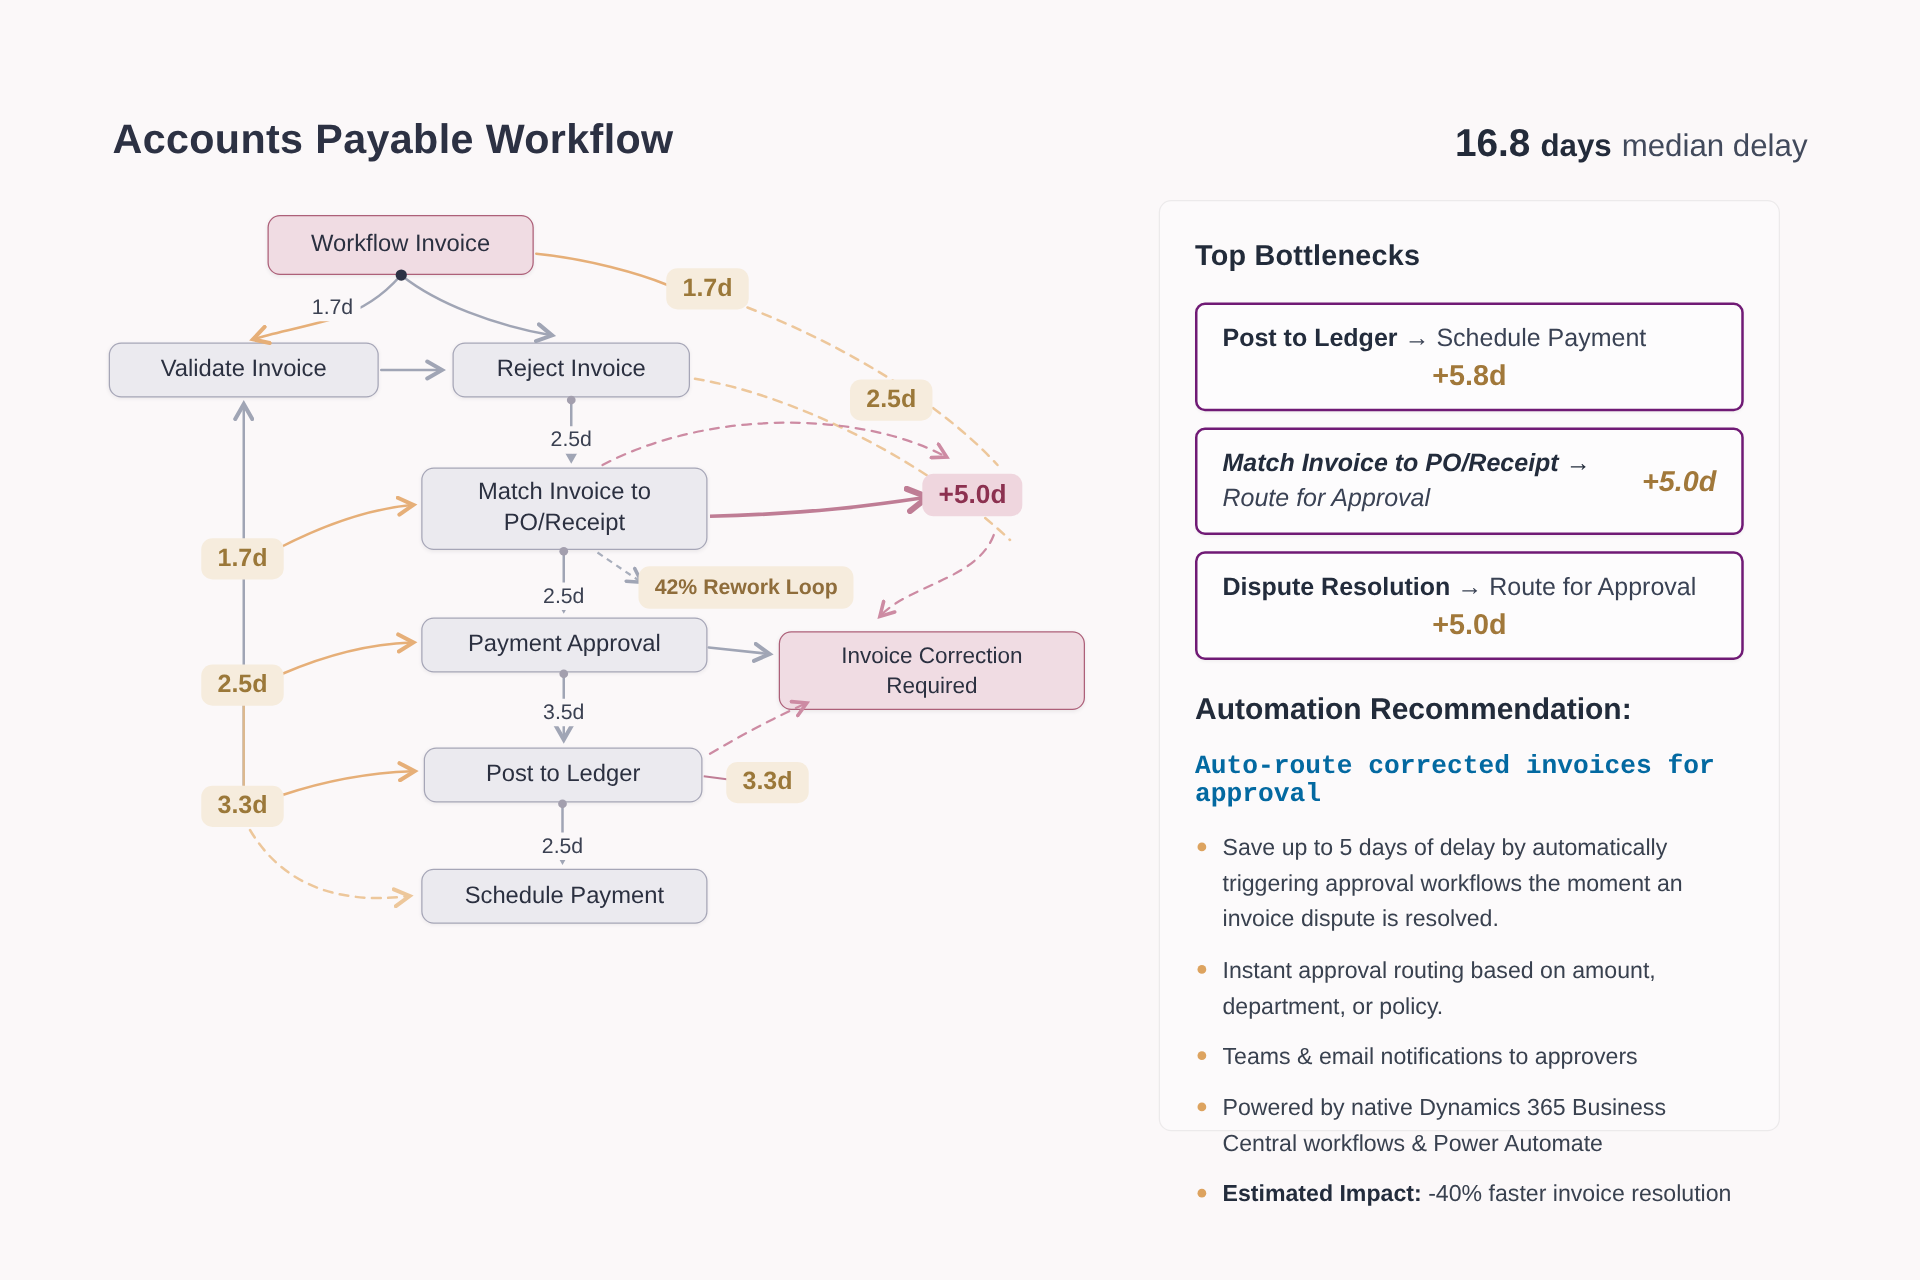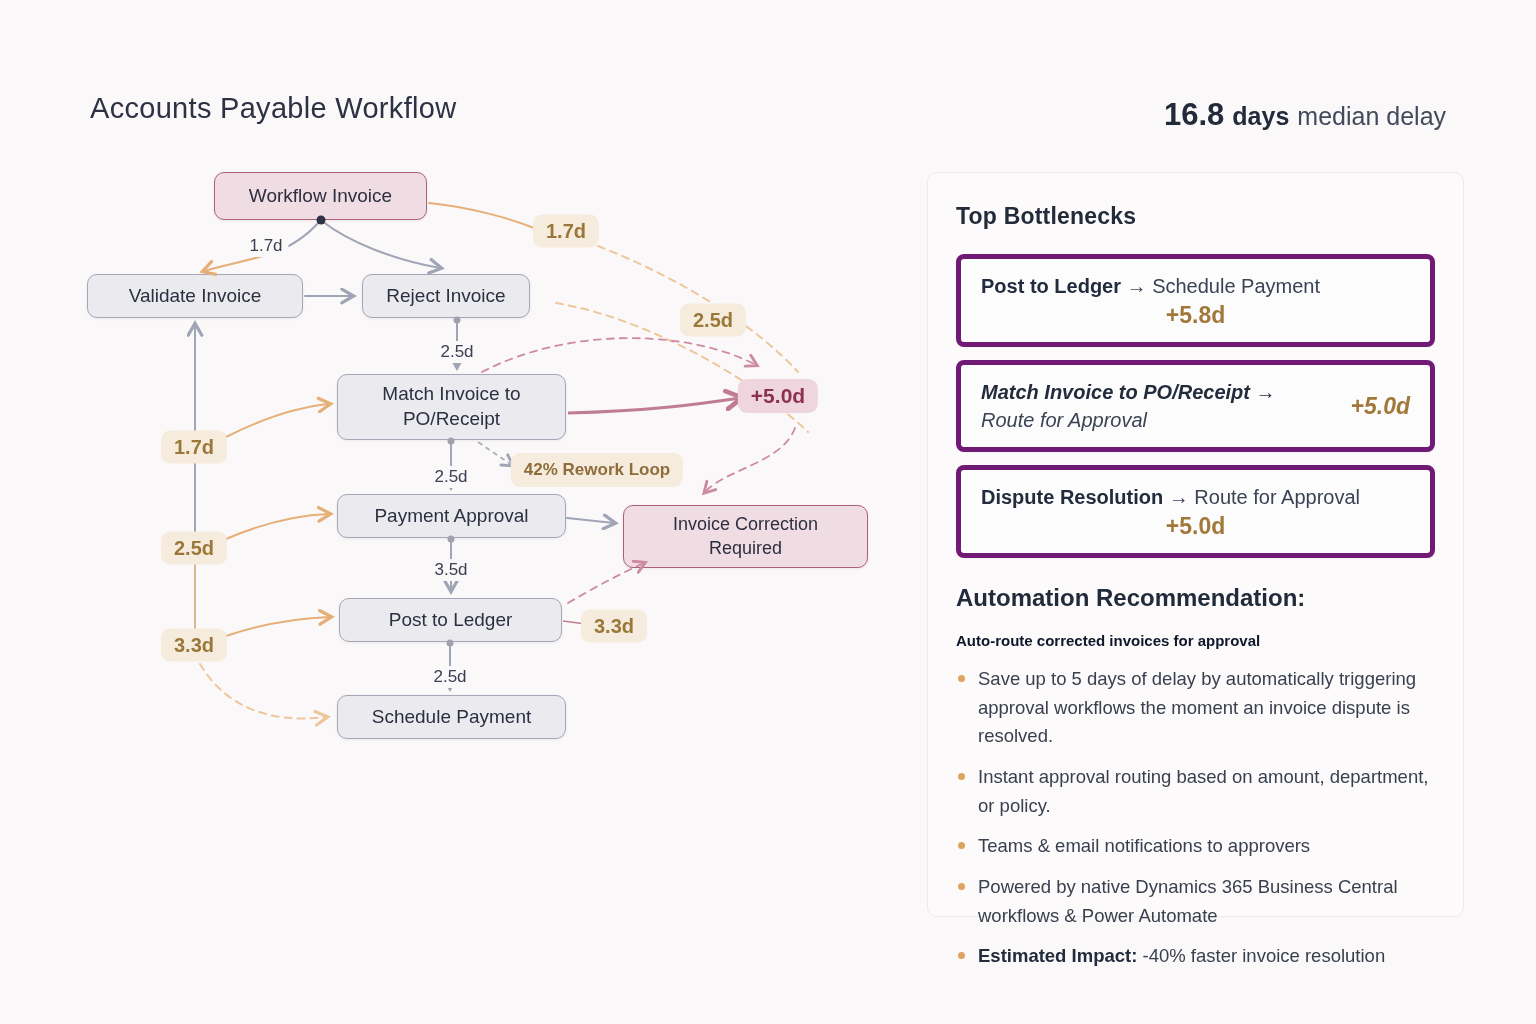--- a/index.html
+++ b/index.html
@@ -6,21 +6,21 @@
   body{
     width:1536px;height:1024px;position:relative;overflow:hidden;
     background:#fbf8f9;
     font-family:"Liberation Sans", sans-serif;
     color:#2c3143;
   }
 
   
   .page-title{
     position:absolute;left:90px;top:92px;
-    font-size:29px;font-weight:400;letter-spacing:.3px;color:#2c3143;
+    font-size:33px;font-weight:700;letter-spacing:.3px;color:#2c3143;
   }
   .stat{
     position:absolute;left:1164px;top:97px;white-space:nowrap;
   }
   .stat .v{font-size:31px;font-weight:700;color:#232b3a;}
   .stat .u{font-size:25px;font-weight:700;color:#232b3a;margin-left:8px;}
   .stat .l{font-size:25px;font-weight:400;color:#424a5c;margin-left:8px;}
 
   
   .node{
@@ -44,39 +44,39 @@
   .badge{
     position:absolute;transform:translate(-50%,-50%);
     background:#f6ecdd;color:#9b7839;font-weight:700;font-size:20px;
     padding:5px 13px;border-radius:9px;z-index:3;white-space:nowrap;
   }
   .badge.small{font-size:17px;font-weight:600;color:#8f6d3b;padding:7px 13px;}
   .badge.pink{background:#efd6de;color:#8c3150;font-size:21px;}
 
   
   .panel{
-    position:absolute;left:927px;top:172px;width:537px;height:745px;
+    position:absolute;left:927px;top:160px;width:497px;height:745px;
     background:#fcfafb;border:1px solid #eceaeb;border-radius:10px;
     box-sizing:border-box;padding:30px 28px;z-index:1;
   }
   .panel h2{
     margin:0 0 24px 0;font-size:23px;font-weight:600;color:#222b3a;letter-spacing:.2px;
   }
   .bcard{
-    background:#fdfcfd;border:5px solid #701a75;border-radius:8px;
+    background:#fdfcfd;border:2px solid #701a75;border-radius:8px;
     box-shadow:0 1px 2px rgba(80,70,80,.05);
     padding:13px 20px;margin-bottom:13px;font-size:20px;color:#3a4254;
   }
   .bcard .from{font-weight:700;color:#232c3c;}
   .bcard .delta{display:block;text-align:center;font-weight:700;font-size:23px;color:#a1783a;margin-top:2px;}
   .bcard.row2{display:flex;align-items:center;justify-content:space-between;font-style:italic;}
   .bcard.row2 .delta{margin-top:0;}
   .bcard .line{line-height:1.4;}
   .rec-title{margin:26px 0 0 0;font-size:24px;font-weight:600;color:#222b3a;}
-  .rec-sub{margin:20px 0 0 0;font-size:15px;font-weight:600;color:#0f172a;}
+  .rec-sub{margin:20px 0 0 0;font-size:21px;font-weight:600;color:#0369a1;font-family:Liberation Mono, monospace;}
   .bullets{margin-top:16px;}
   .bullet{
     position:relative;padding-left:22px;margin-bottom:12px;
     font-size:18.5px;line-height:1.55;color:#39414f;
   }
   .bullet .dot{
     position:absolute;left:2px;top:10px;width:7px;height:7px;border-radius:50%;
     background:#dda35f;
   }
   .bullet .bold{font-weight:700;color:#232c3c;}
@@ -84,21 +84,21 @@
 </head>
 <body>
 
 <div class="page-title">Accounts Payable Workflow</div>
 <div class="stat">
   <span class="v">16.8</span><span class="u">days</span><span class="l">median delay</span>
 </div>
 
 <div class="node pink" style="left:214px;top:172px;width:213px;height:48px;">Workflow Invoice</div>
 <div class="node" style="left:87px;top:274px;width:216px;height:44px;">Validate Invoice</div>
-<div class="node" style="left:362px;top:274px;width:168px;height:44px;">Reject Invoice</div>
+<div class="node" style="left:362px;top:274px;width:190px;height:44px;">Reject Invoice</div>
 <div class="node" style="left:337px;top:374px;width:229px;height:66px;">Match Invoice to PO/Receipt</div>
 <div class="node" style="left:337px;top:494px;width:229px;height:44px;">Payment Approval</div>
 <div class="node pink" style="left:623px;top:505px;width:245px;height:63px;font-size:18px;">Invoice Correction Required</div>
 <div class="node" style="left:339px;top:598px;width:223px;height:44px;">Post to Ledger</div>
 <div class="node" style="left:337px;top:695px;width:229px;height:44px;">Schedule Payment</div>
 
 <svg class="arrows" width="1536" height="1024" viewBox="0 0 1536 1024">
   <defs>
     <marker id="ag" viewBox="0 0 10 10" refX="7" refY="5" markerWidth="8.5" markerHeight="8.5" orient="auto">
       <path d="M1,1 L8,5 L1,9" fill="none" stroke="#a0a5b5" stroke-width="1.9" stroke-linecap="round"></path>

